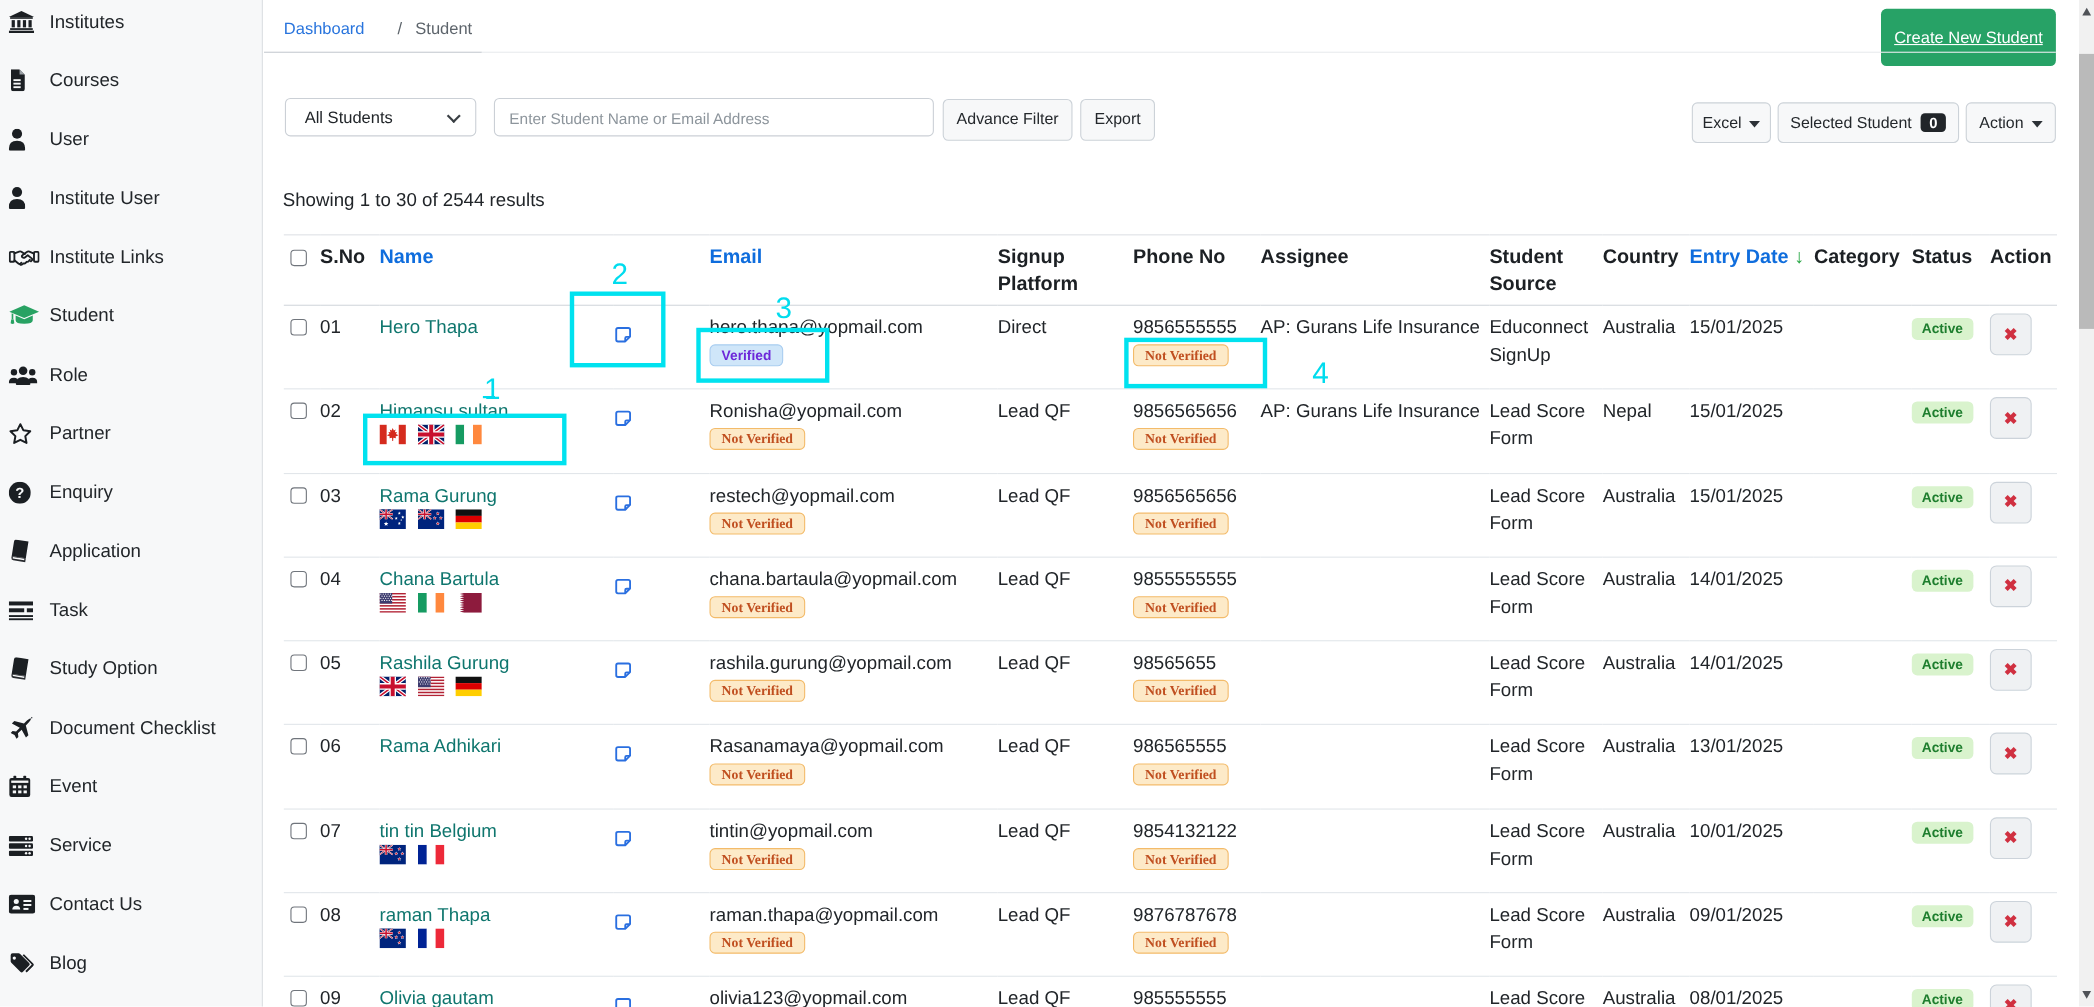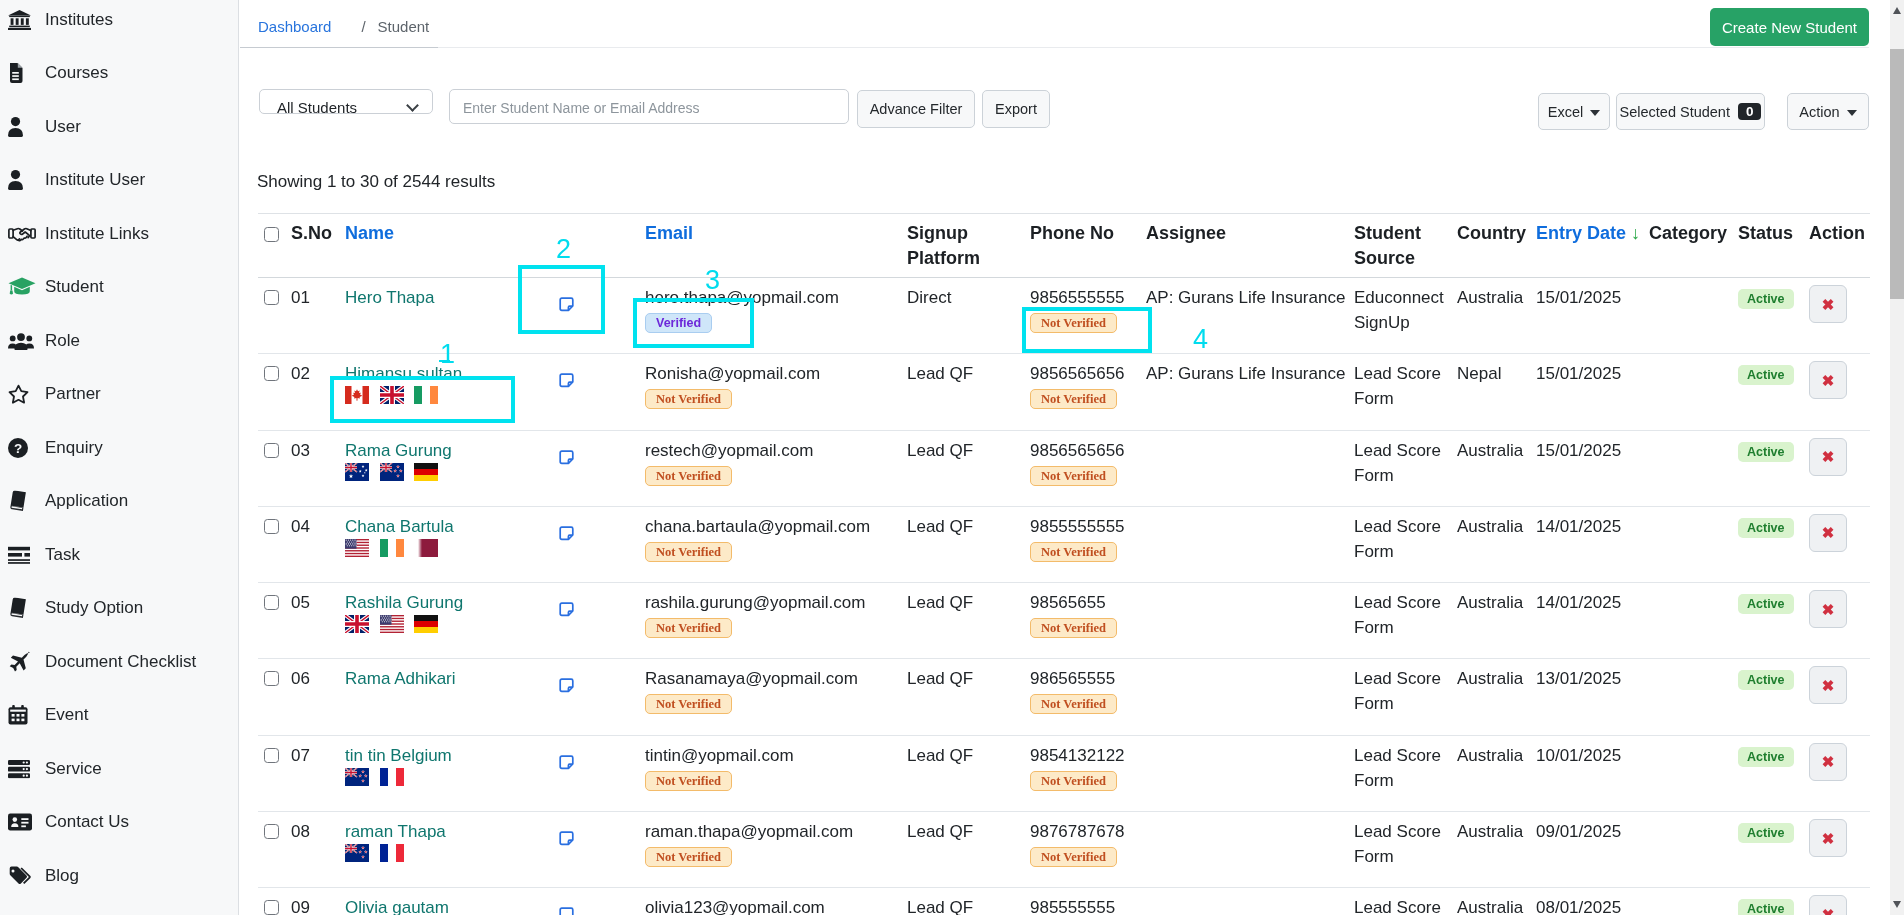--- a/index.html
+++ b/index.html
@@ -7,38 +7,38 @@
   background:#f7f8f9; border-right:1px solid #dcdfe3; }
 .sitem { position:absolute; left:0; width:238px; height:44px; }
 .sitem .ic { position:absolute; left:8px; top:50%; transform:translateY(-50%); }
 .sitem .lb { position:absolute; left:45px; top:50%; transform:translateY(-50%);
   font-size:17px; color:#22262a; white-space:nowrap; }
 #main { position:absolute; left:240px; top:0; width:1650px; height:915px; background:#fff;padding-left:16px; }
 #bcline1 { position:absolute; left:0; top:47px; width:198px; height:1px; background:#c6cbd1; }
 #bcline2 { position:absolute; left:198px; top:47px; width:1431px; height:1px; background:#e9ebee; }
 #breadcrumb { position:absolute; left:18px; top:18px; font-size:15px; color:#5d646b; }
 #breadcrumb a { color:#2874dd; text-decoration:none; }
-#btn-create { position:absolute; left:1470px; top:8px; width:159px; height:38px;
+#btn-create { position:absolute; left:1470px; top:8px; width:159px; height:52px;
   background:#27a266; color:#fff; font-size:15px; border-radius:5px;
-  display:flex; align-items:center; justify-content:center; }
-.ctl { position:absolute; height:25px; border:1px solid #cbd0d6; border-radius:5px;
+  display:flex; align-items:center; justify-content:center;text-decoration:underline; }
+.ctl { position:absolute; height:35px; border:1px solid #cbd0d6; border-radius:5px;
   background:#fff; font-size:15px; color:#212529; }
 #sel-students { left:19px; top:89px; width:174px; }
 #sel-students span { position:absolute; left:17px; top:9px; }
 #sel-students .chev { position:absolute; right:15px; top:11px; width:9px; height:9px;
   border-right:2px solid #3a3f44; border-bottom:2px solid #3a3f44; transform:rotate(45deg); }
 #inp-search { left:209px; top:89px; width:400px; height:35px; }
 #inp-search span { position:absolute; left:13px; top:10px; color:#8d959c; font-size:14px; }
 .gbtn { position:absolute; height:38px; background:#f7f8f9; border:1px solid #ccd2d8;
   border-radius:5px; font-size:14.5px; color:#24282c; display:flex; align-items:center;
   justify-content:center; white-space:nowrap; }
 #btn-af { left:617px; top:90px; width:118px; }
 #btn-export { left:742px; top:90px; width:68px; }
 #btn-excel { left:1298px; top:93px; width:72px; height:37px; }
-#btn-selstu { left:1376px; top:93px; width:149px; height:37px;text-align:right; }
+#btn-selstu { left:1376px; top:93px; width:165px; height:37px;text-align:right; }
 #btn-action { left:1547px; top:93px; width:82px; height:37px; }
 .caret { display:inline-block; width:0; height:0; border-left:5px solid transparent;
   border-right:5px solid transparent; border-top:6px solid #2c3136; margin-left:7px; margin-top:3px; }
 .zbadge { display:inline-block; background:#212529; color:#fff; font-size:13.5px; font-weight:bold;
   border-radius:4px; padding:1px 8px; margin-left:8px; }
 #showing { position:absolute; left:17px; top:172px; font-size:17px; color:#212529; }
 #tbl { position:absolute; left:18px; top:213px; width:1612px; border-collapse:collapse;
   table-layout:fixed; font-size:17px; color:#212529; }
 #tbl th, #tbl td { vertical-align:top; text-align:left; padding:0; font-weight:normal;
   line-height:25px; }

